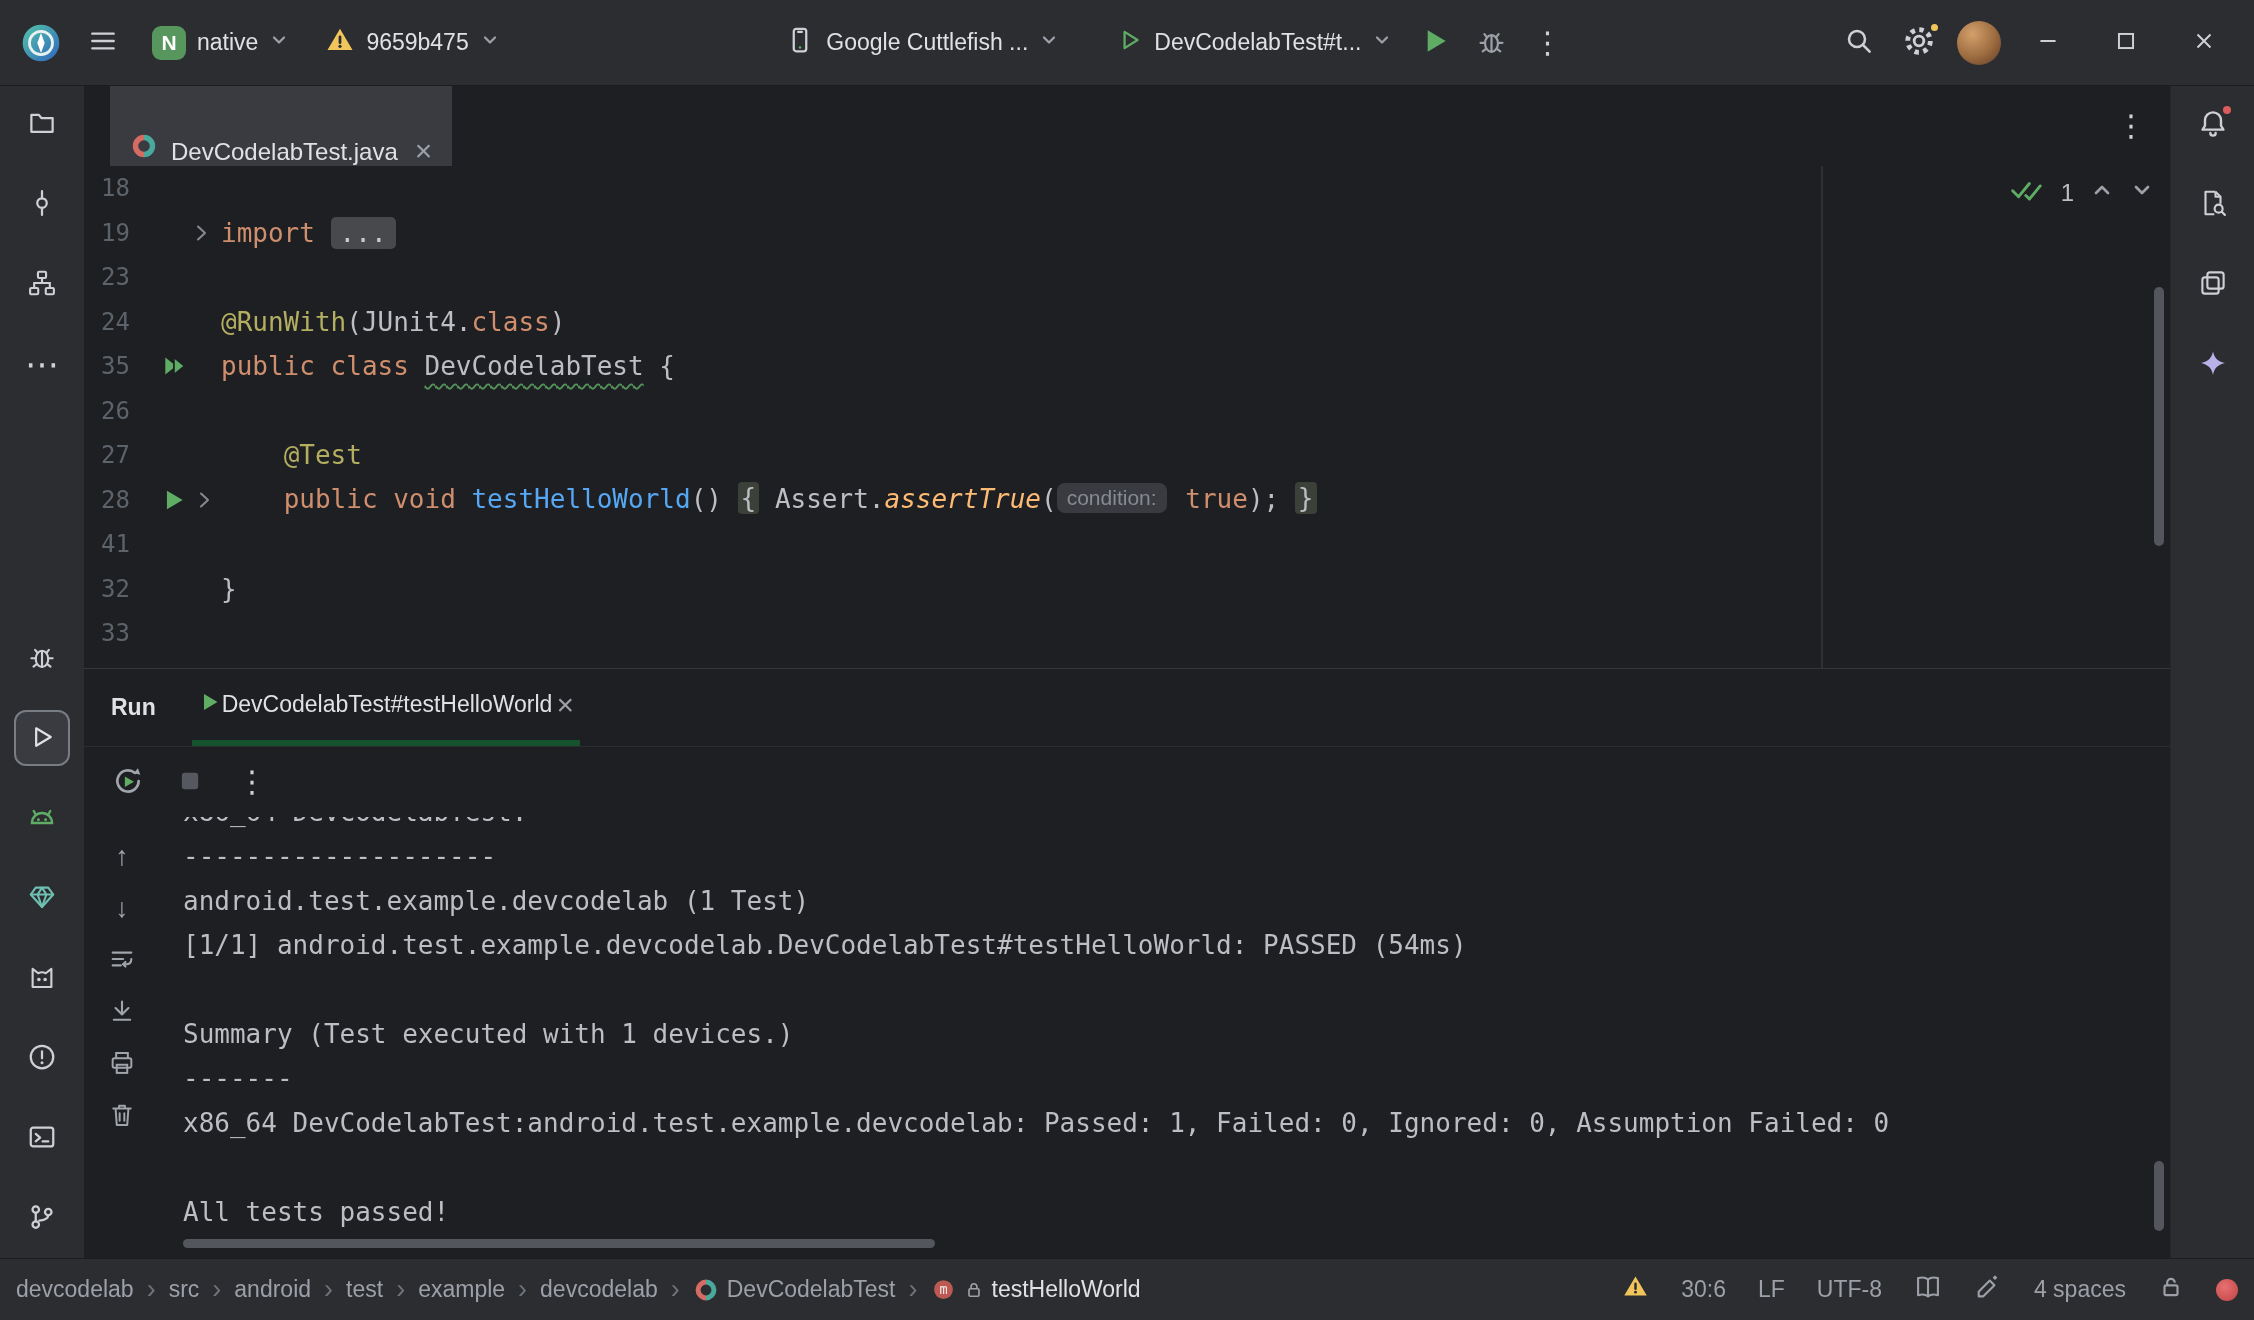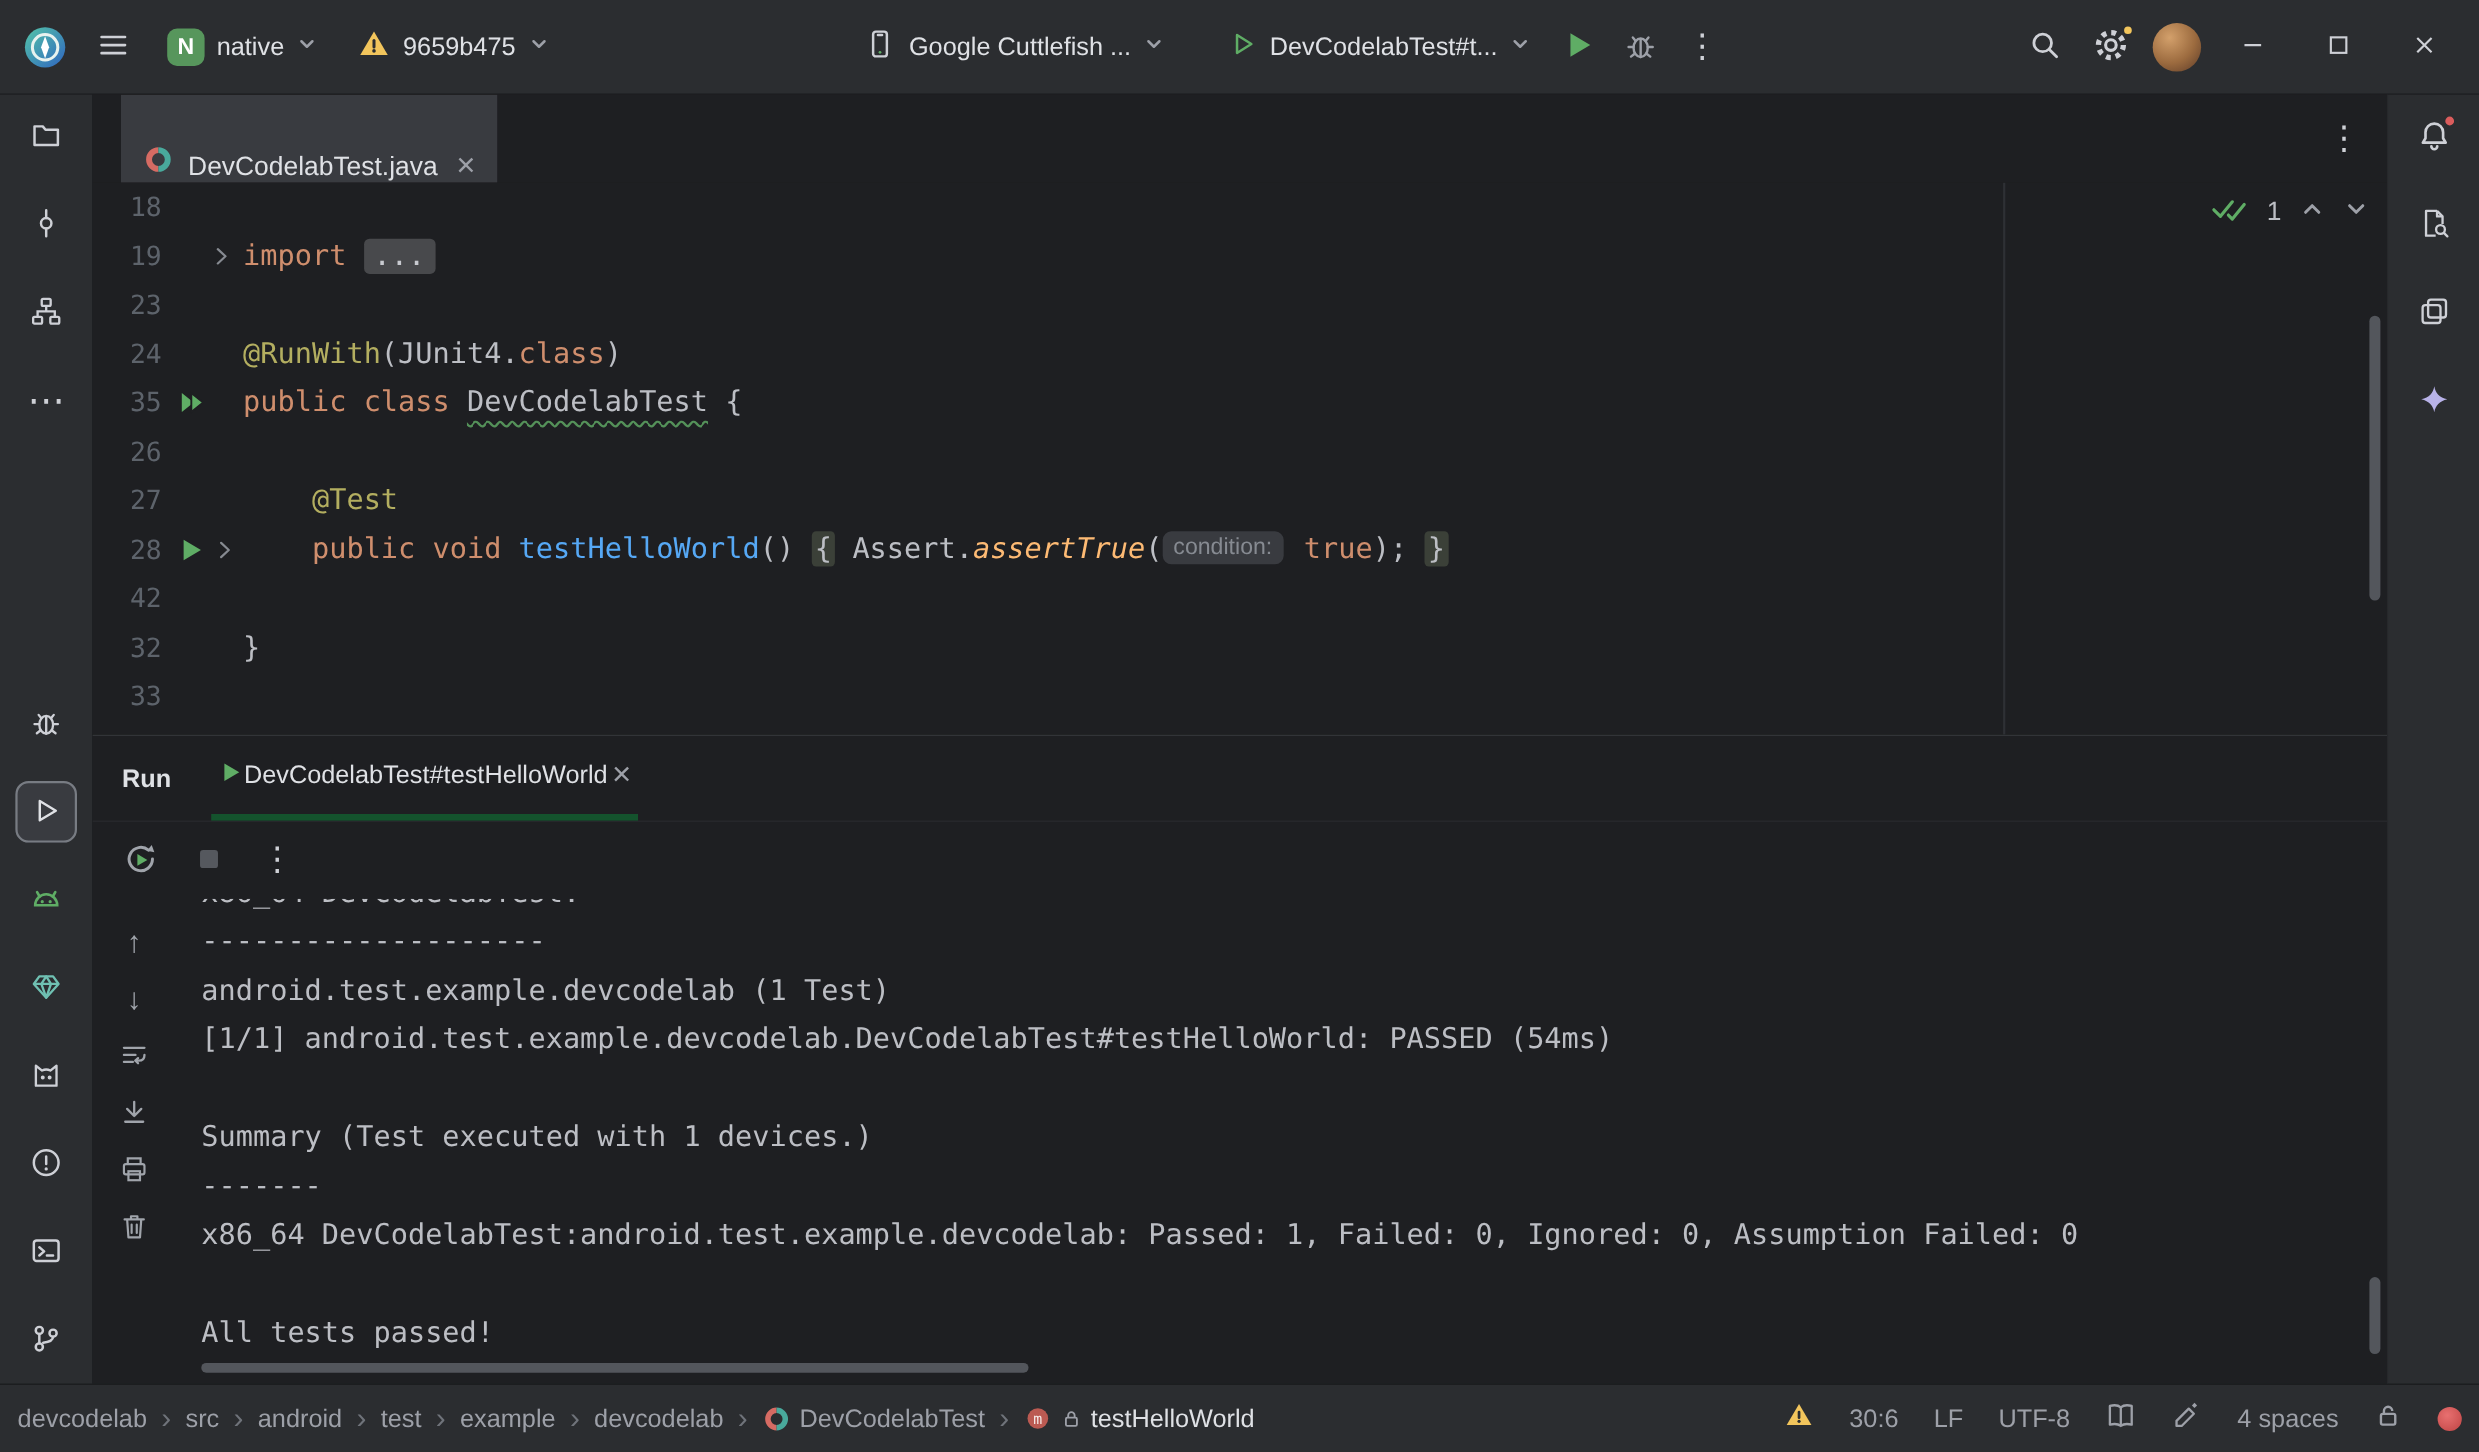--- a/index.html
+++ b/index.html
@@ -49,21 +49,21 @@
           background:#393b40; font-size:24px; color:#dfe1e5; cursor:pointer; }
   .tab-close { color:#9da0a8; font-size:30px; line-height:1; margin-left:4px; }
   .tabbar .kebab { margin-left:auto; margin-right:24px; align-self:center; }
 
   
   .editor { flex:1; position:relative; overflow:hidden; background:#1e1f22; }
   .margin-guide { position:absolute; left:1737px; top:0; bottom:0; width:2px; background:#2e3035; }
   .elines { position:absolute; inset:0; }
   .eline { display:flex; align-items:center; height:44.5px;
            font-family:"DejaVu Sans Mono", monospace; font-size:26px; }
-  .lnum { flex:0 0 63px; text-align:right; color:#5d636b; font-size:24px; }
+  .lnum { flex:0 0 63px; text-align:center; color:#5d636b; font-size:24px; }
   .gicons { flex:0 0 74px; display:flex; align-items:center; gap:5px; padding-left:14px; }
   .gicons.end { justify-content:flex-end; padding-left:0; padding-right:8px; }
   .gic { display:flex; align-items:center; cursor:pointer; }
   .code { white-space:pre; color:#bcbec4; }
   .tok-kw { color:#cf8e6d; }
   .tok-ann { color:#b3ae60; }
   .tok-method { color:#56a8f5; }
   .tok-def { color:#bcbec4; }
   .tok-cls { color:#bcbec4; text-decoration:underline; text-decoration-style:wavy;
              text-decoration-color:#549159; text-decoration-thickness:2px; text-underline-offset:8px; }
@@ -448,21 +448,21 @@
                 </span>
                 <span class="gic">
                   <svg width="24" height="24" viewBox="0 0 24 24" fill="none" stroke="#868a91" stroke-width="2" stroke-linecap="round" stroke-linejoin="round">
                     <path d="M9 5.5l7 6.5-7 6.5"></path>
                   </svg>
                 </span>
               </span>
               <span class="code"><span class="tok-def">    </span><span class="tok-kw">public void </span><span class="tok-method">testHelloWorld</span><span class="tok-def">() </span><span class="tok-brace-hl">{</span><span class="tok-def"> Assert.</span><span class="tok-italic">assertTrue</span><span class="tok-def">(</span><span class="tok-inlay">condition:</span><span class="tok-kw"> true</span><span class="tok-def">); </span><span class="tok-brace-hl">}</span></span>
             </div>
             <div class="eline">
-              <span class="lnum">42</span>
+              <span class="lnum">41</span>
               <span class="gicons"></span>
               <span class="code"></span>
             </div>
             <div class="eline">
               <span class="lnum">32</span>
               <span class="gicons"></span>
               <span class="code"><span class="tok-def">}</span></span>
             </div>
             <div class="eline">
               <span class="lnum">33</span>

